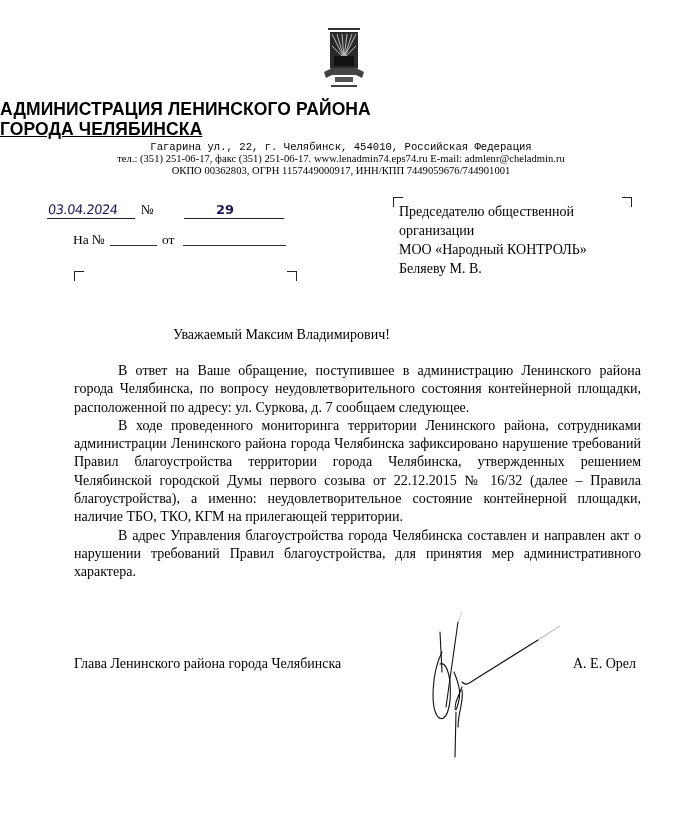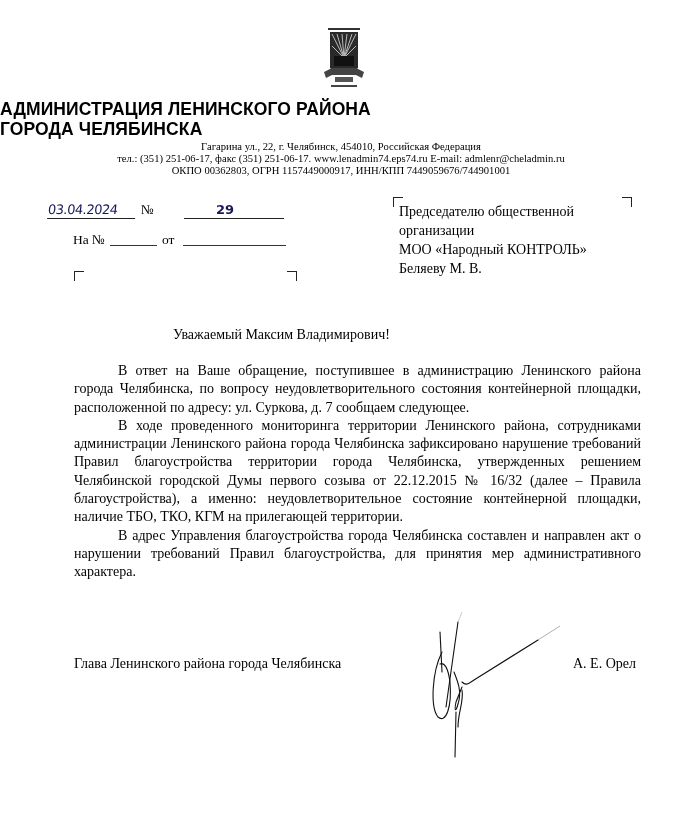--- a/index.html
+++ b/index.html
@@ -8,23 +8,23 @@
   .abs { position: absolute; }
 
   
   #emblem { left: 322px; top: 28px; width: 44px; height: 66px; }
 
   
   .org-title { left: 0; width: 682px; text-align: left;
                font-family: "Liberation Sans", sans-serif; font-weight: bold;
                font-size: 17.5px; letter-spacing: 0.1px; color: #000; }
   #org-line1 { top: 99px; }
-  #org-line2 { top: 119px; }
+  #org-line2 { top: 119px; text-decoration: underline; }
   .hdr-small { left: 0; width: 682px; text-align: center; font-size: 10.6px; color: #000; }
-  #hdr-address { top: 141px; }
+  #hdr-address { top: 141px; font-family: Liberation Mono, monospace; }
   #hdr-contacts { top: 153px; }
   #hdr-codes { top: 165px; }
 
   
   .reg { font-size: 13.5px; color: #000; }
   #reg-date { left: 48px; top: 201px; width: 88px; border-bottom: 1px solid #222;
               font-family: "DejaVu Sans", sans-serif; font-size: 13px; color: #1a1a5a;
               letter-spacing: -0.5px; transform: skewX(-6deg); height: 17px; line-height: 17px; }
   #reg-no-label { left: 141px; top: 202px; }
   #reg-no-value { left: 184px; top: 201px; width: 100px; border-bottom: 1px solid #222;

